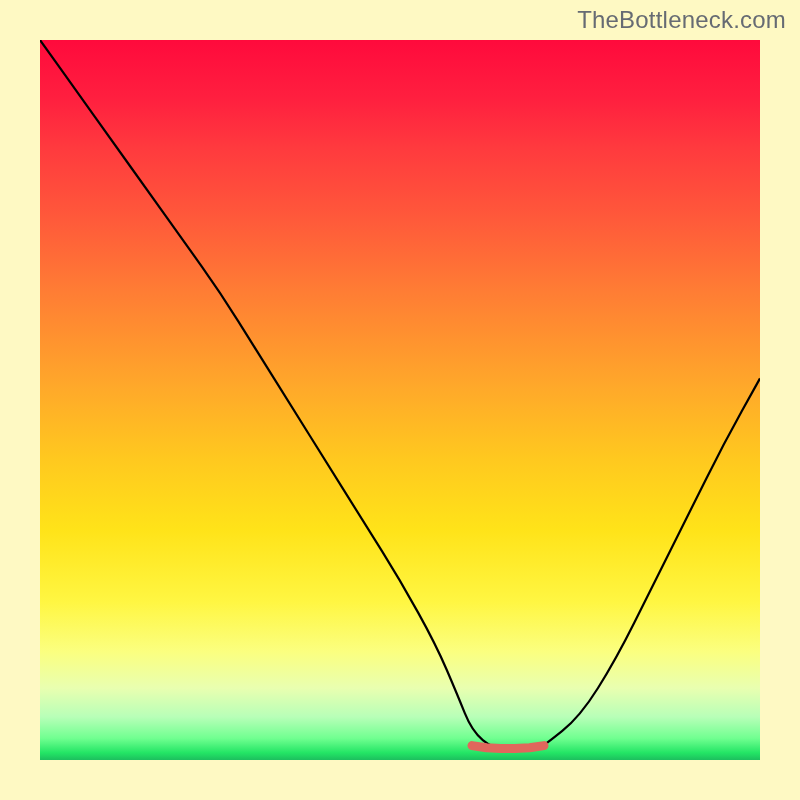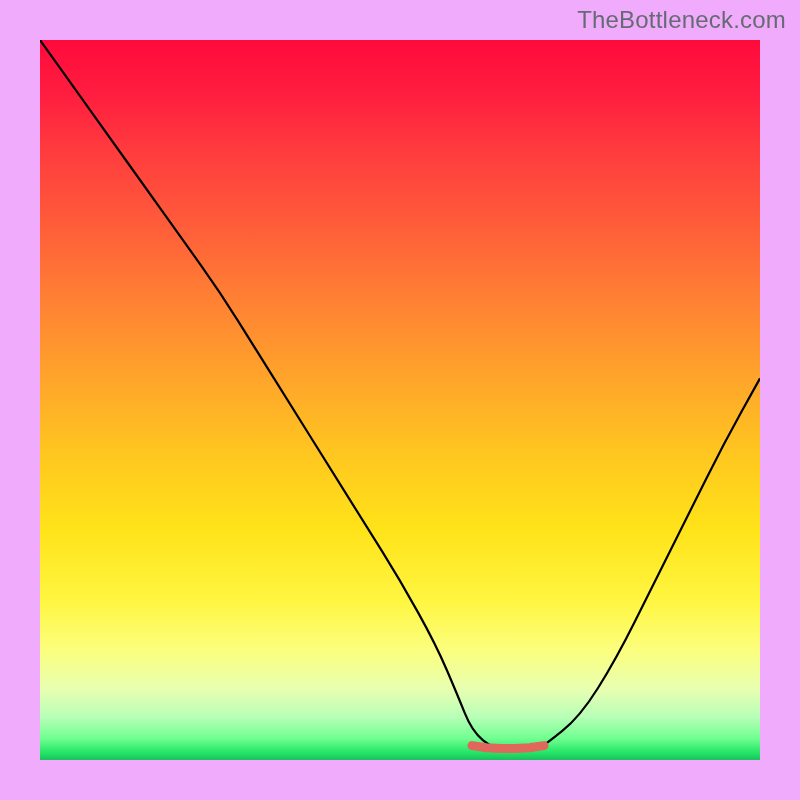--- a/index.html
+++ b/index.html
@@ -8,21 +8,21 @@
     width: 800px;
     height: 800px;
     background: #000;
     overflow: hidden;
     font-family: Arial, Helvetica, sans-serif;
   }
   .frame {
     position: relative;
     width: 800px;
     height: 800px;
-    background: #f0abfc;
+    background: #fef9c3;
   }
   .plot {
     position: absolute;
     left: 40px;
     top: 40px;
     width: 720px;
     height: 720px;
     overflow: hidden;
   }
   .gradient {

